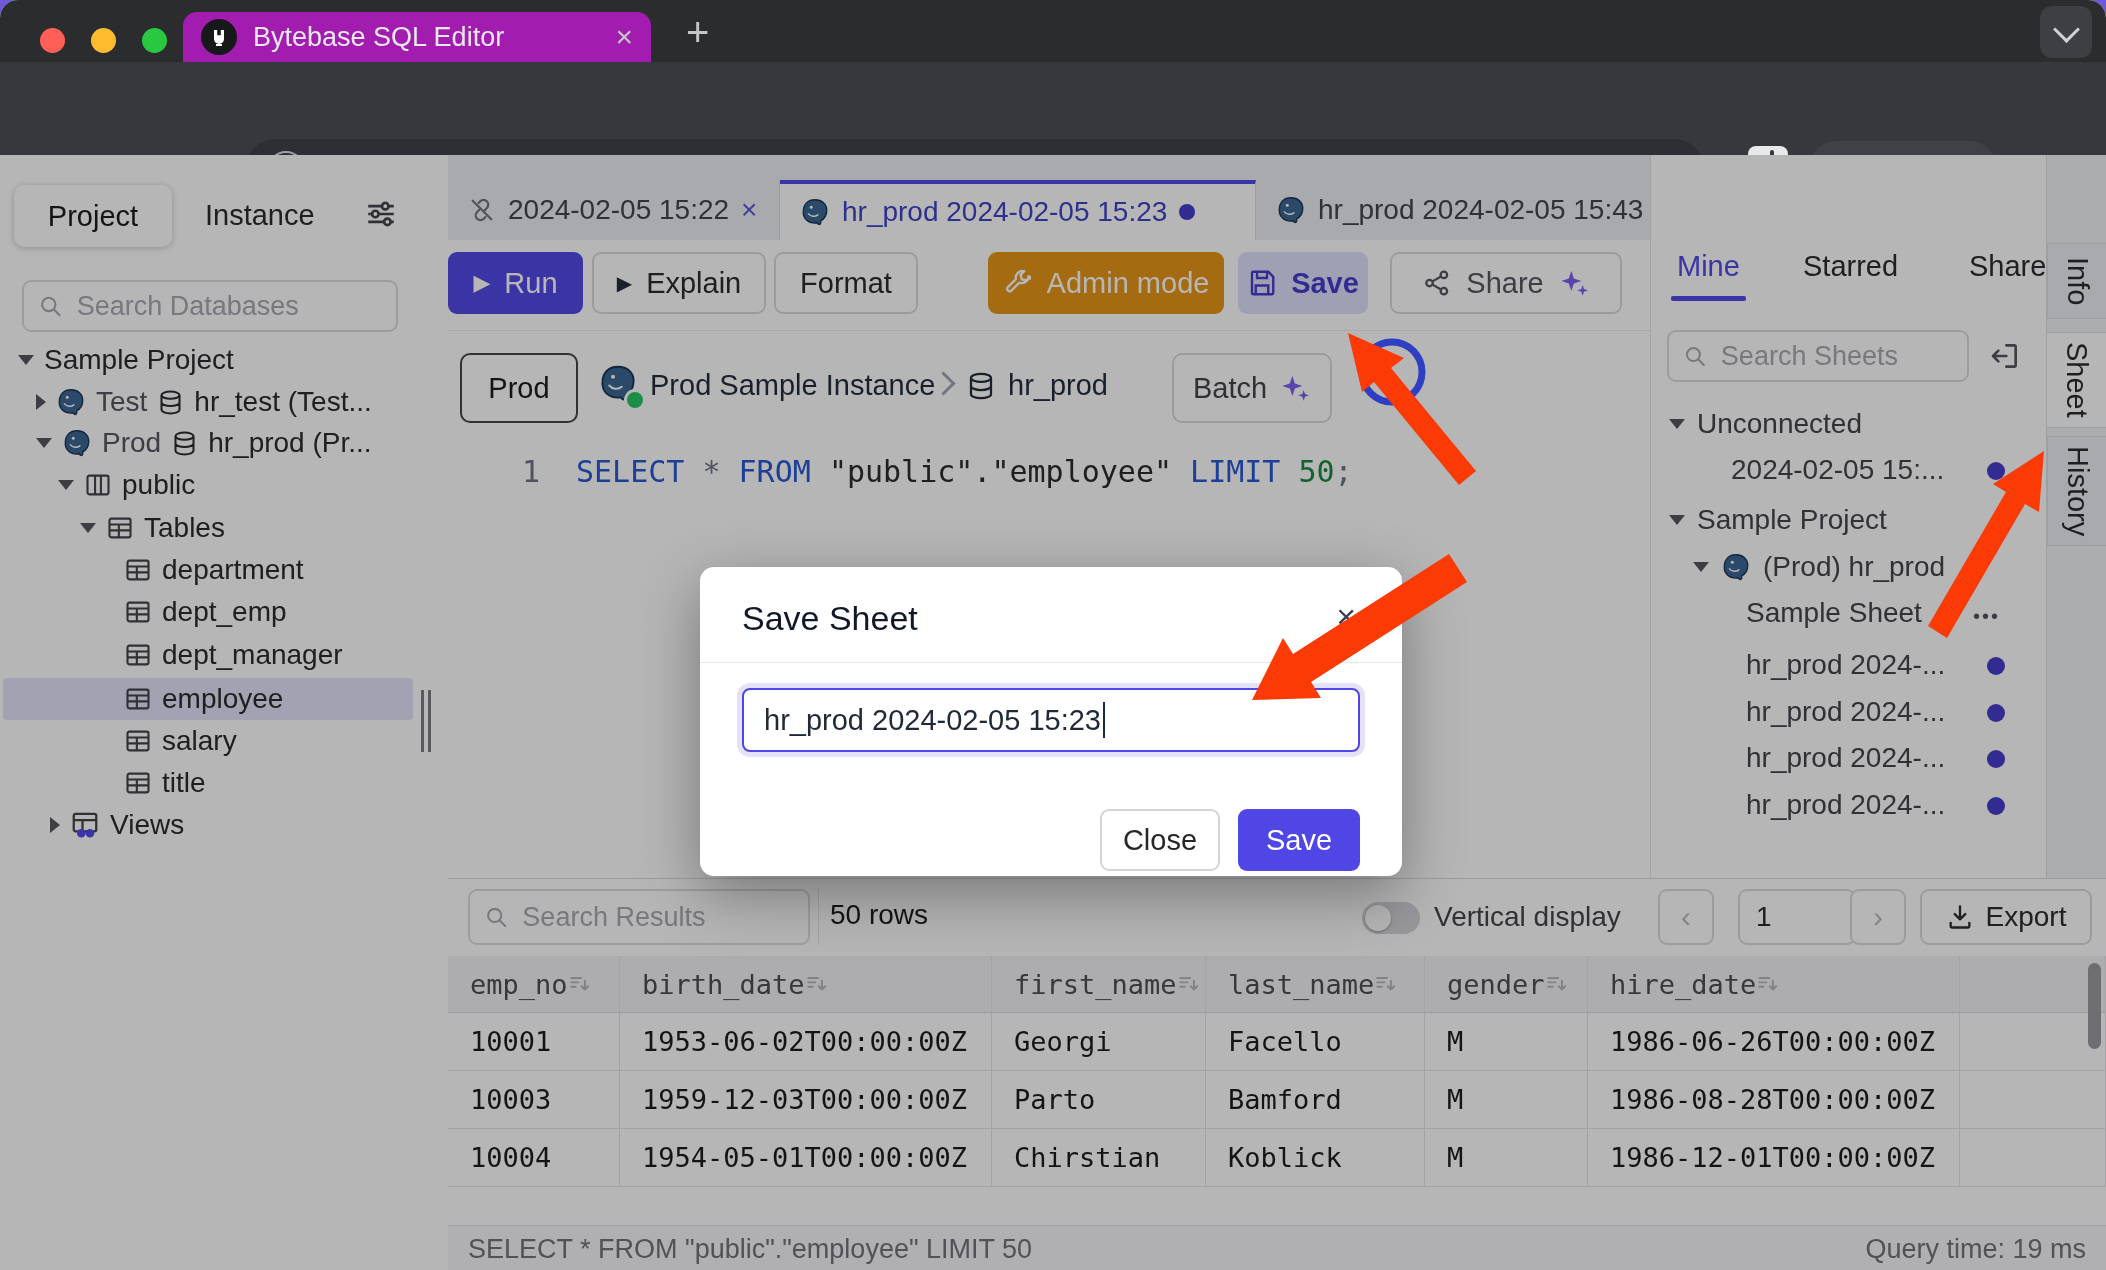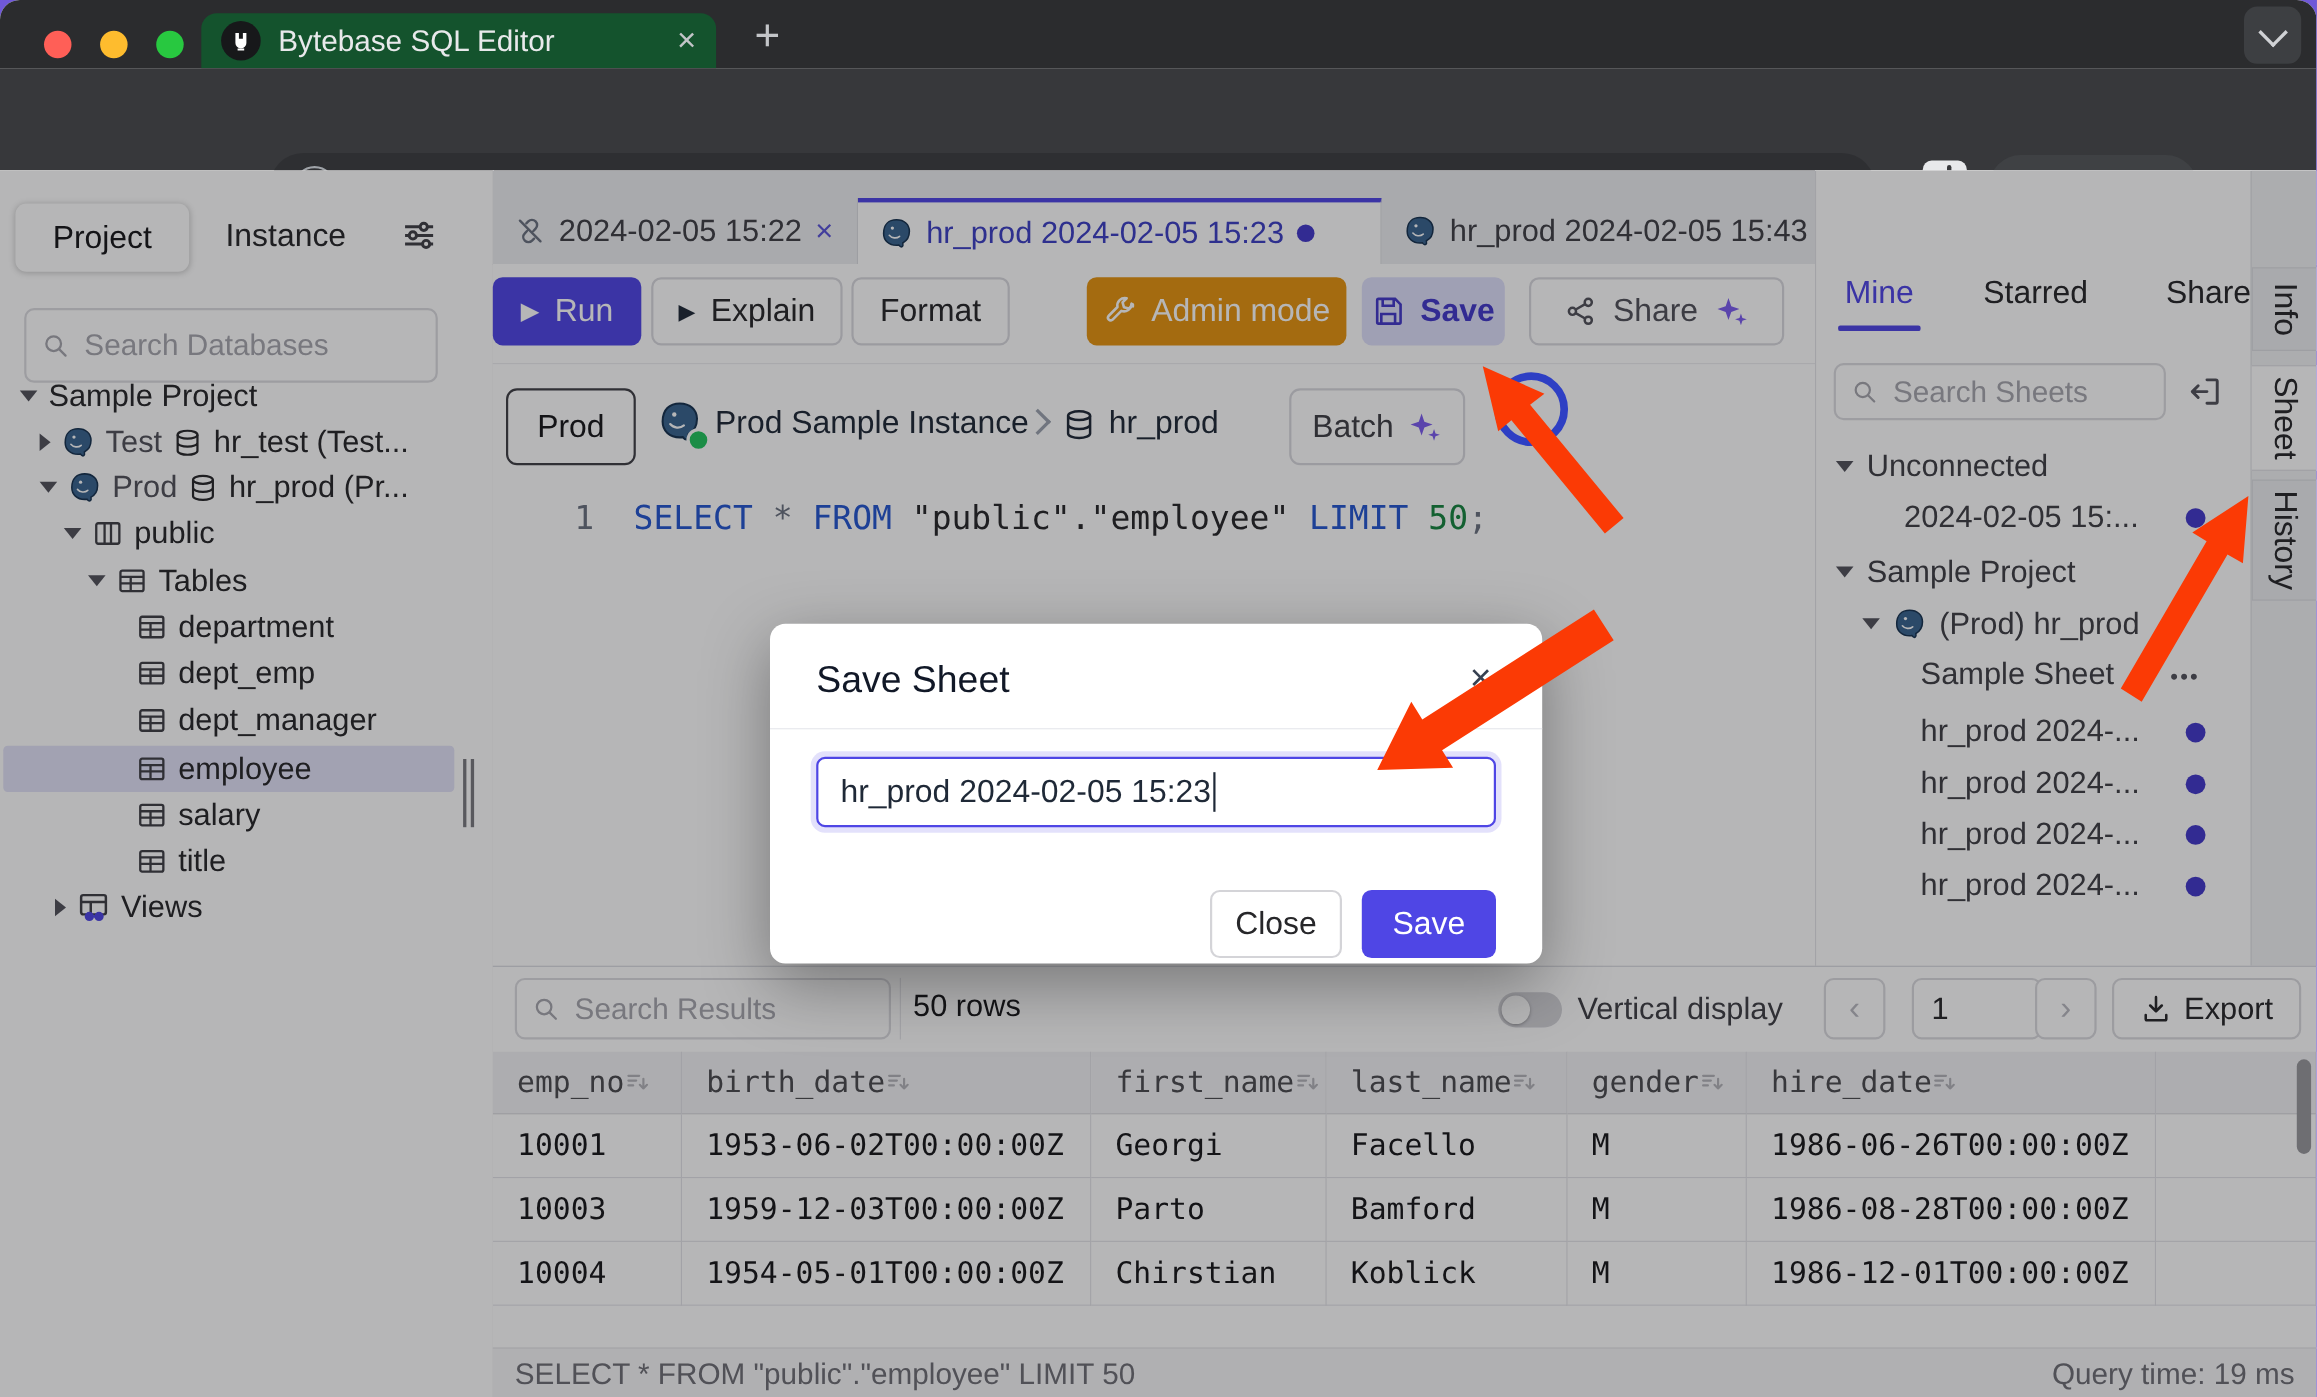--- a/index.html
+++ b/index.html
@@ -3,21 +3,21 @@
 <meta charset="utf-8">
 <style>
   html,body{margin:0;padding:0;background:#6f58d8;font-family:"Liberation Sans",sans-serif;}
   .stage{position:relative;width:2106px;height:1270px;overflow:hidden;background:#6f58d8;}
   .window{position:absolute;inset:0;border-radius:18px 18px 0 0;overflow:hidden;background:#fff;}
   
   .titlebar{position:absolute;left:0;top:0;width:2106px;height:62px;background:#2b2c2e;}
   .lights{position:absolute;left:40px;top:28px;display:flex;gap:26px;}
   .light{width:25px;height:25px;border-radius:50%;}
   .l-red{background:#ff5f57}.l-yellow{background:#febc2e}.l-green{background:#28c840}
-  .btab{position:absolute;left:183px;top:12px;width:468px;height:50px;background:#14532d;border-radius:14px 14px 0 0;display:flex;align-items:center;padding:0 18px;box-sizing:border-box;color:#e8e9eb;}
+  .btab{position:absolute;left:183px;top:12px;width:468px;height:50px;background:#a21caf;border-radius:14px 14px 0 0;display:flex;align-items:center;padding:0 18px;box-sizing:border-box;color:#e8e9eb;}
   .favicon{width:36px;height:36px;border-radius:50%;background:#17181a;display:flex;align-items:center;justify-content:center;flex:0 0 auto;}
   .btab-title{font-size:27px;margin-left:16px;flex:1;white-space:nowrap;overflow:hidden;}
   .btab-close{color:#c3c5c8;font-size:30px;margin-left:8px;}
   .newtab{position:absolute;left:686px;top:10px;color:#c3c5c8;font-size:40px;font-weight:300;}
   .win-chev{position:absolute;left:2040px;top:6px;width:52px;height:52px;border-radius:12px;background:#3d3f42;display:flex;align-items:center;justify-content:center;}
   .chev-down{width:16px;height:16px;border-right:3px solid #d0d2d5;border-bottom:3px solid #d0d2d5;transform:rotate(45deg);margin-top:-6px;}
   .urlrow{position:absolute;left:0;top:62px;width:2106px;height:93px;background:#37383b;}
   .navic{position:absolute;top:92px;font-size:34px;color:#9fa3a8;}
   .urlpill{position:absolute;left:245px;top:77px;width:1460px;height:62px;background:#2e2f32;border-radius:31px;display:flex;align-items:center;padding:0 22px;box-sizing:border-box;}
   .info-circle{width:34px;height:34px;border-radius:50%;border:2.5px solid #9fa3a8;color:#9fa3a8;display:flex;align-items:center;justify-content:center;font-size:22px;font-style:italic;font-family:"Liberation Serif",serif;flex:0 0 auto;}
@@ -246,21 +246,21 @@
     </div>
 
     <div class="page">
 
       <div class="lsb">
         <div class="proj-pill">Project</div>
         <div class="inst-lbl">Instance</div>
         <span class="sliders"><svg width="34" height="34">
               <use href="#i-sliders"></use>
             </svg></span>
-        <div class="sbox" style="left:22px;top:125px;width:376px;height:68px">
+        <div class="sbox" style="left:22px;top:125px;width:376px;height:52px">
           <svg width="28" height="28" style="color:#a6a6ae">
               <use href="#i-search"></use>
             </svg>
           <input placeholder="Search Databases" style="">
         </div>
         <div class="hl" style="top:523px"></div>
         <div class="ti" style="left:18px;top:184px">
             <span class="car-d"></span>
             <span>Sample Project</span>
           </div>

